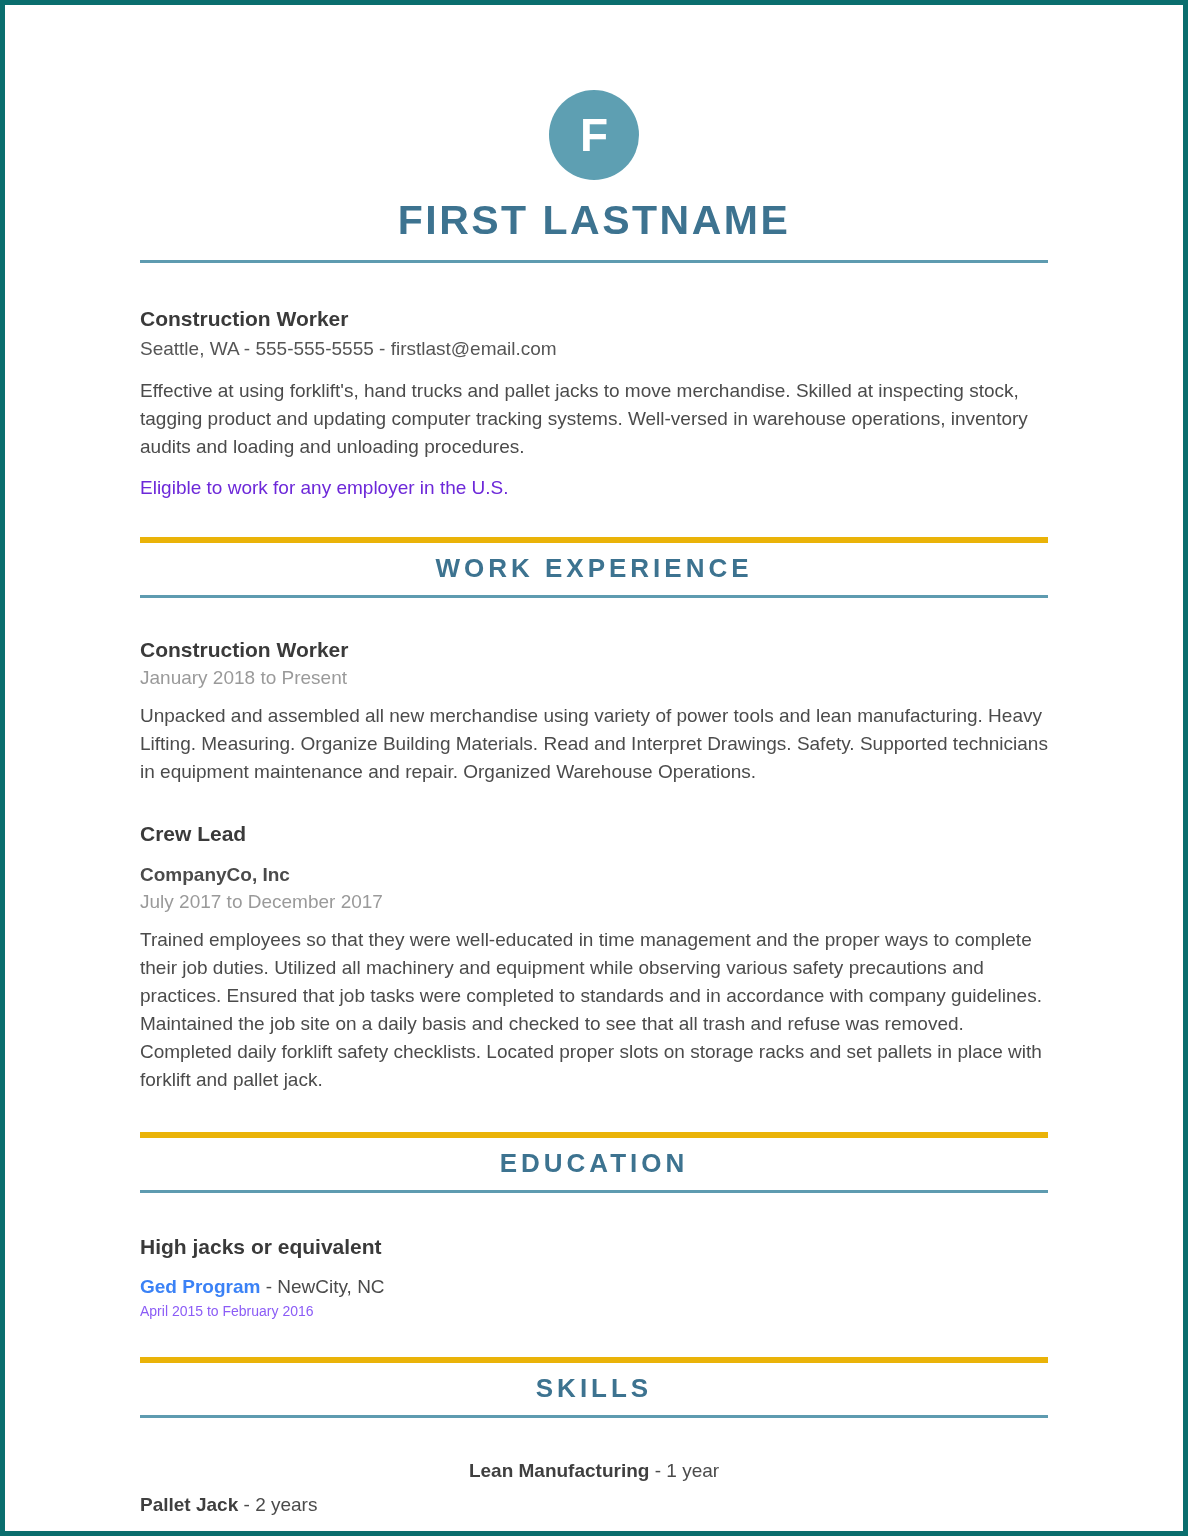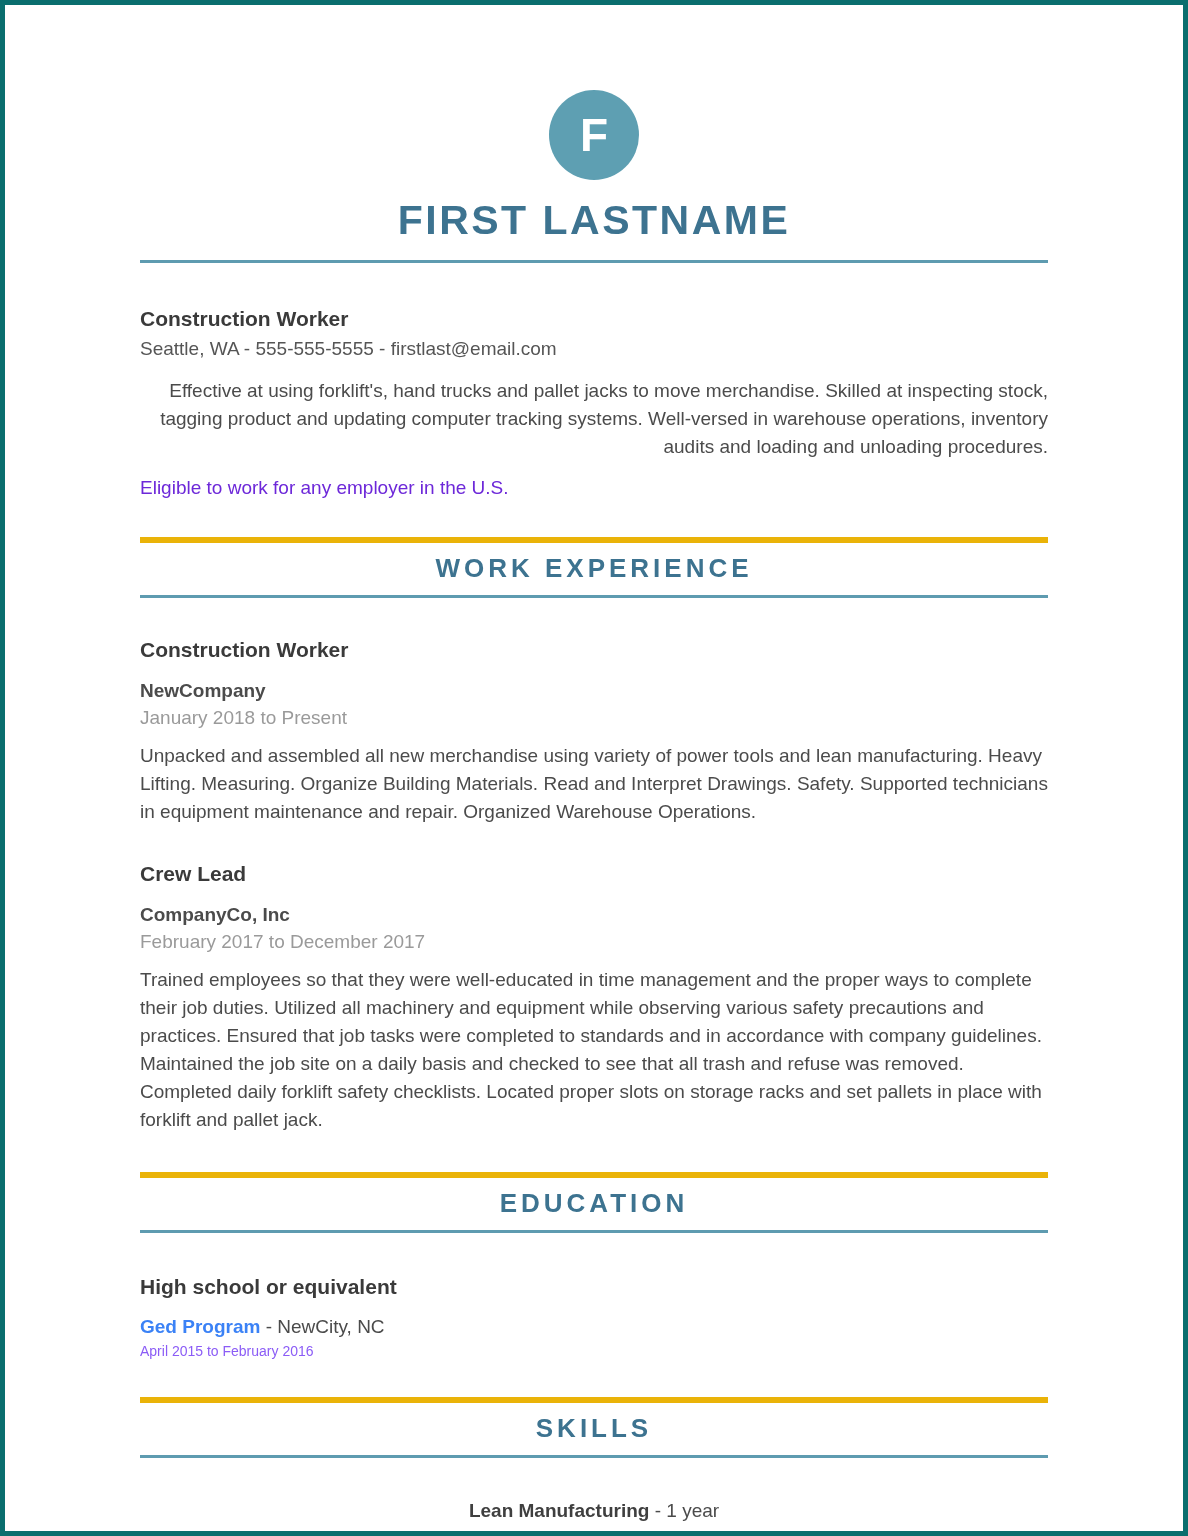--- a/index.html
+++ b/index.html
@@ -59,21 +59,20 @@
   .profile-contact {
     margin-top: 7px;
     font-size: 19px;
     color: #555555;
   }
   .profile-summary {
     margin-top: 17px;
     font-size: 19px;
     line-height: 28px;
     color: #4b4b4b;
-    text-align: right;
   }
   .profile-eligibility {
     margin-top: 16px;
     font-size: 19px;
     color: #6d28d9;
   }
   
   .section-header {
     margin-top: 38px;
     border-top: 6px solid #eab308;
@@ -158,38 +157,37 @@
       <div class="profile-summary">Effective at using forklift's, hand trucks and pallet jacks to move merchandise. Skilled at inspecting stock, tagging product and updating computer tracking systems. Well-versed in warehouse operations, inventory audits and loading and unloading procedures.</div>
       <div class="profile-eligibility">Eligible to work for any employer in the U.S.</div>
     </div>
 
     <div class="section-header">
       <span class="section-title">WORK EXPERIENCE</span>
     </div>
 
     <div class="job">
       <div class="job-title">Construction Worker</div>
-      <div class="job-company">NewCompany</div>
       <div class="job-dates">January 2018 to Present</div>
       <div class="job-desc">Unpacked and assembled all new merchandise using variety of power tools and lean manufacturing. Heavy Lifting. Measuring. Organize Building Materials. Read and Interpret Drawings. Safety. Supported technicians in equipment maintenance and repair. Organized Warehouse Operations.</div>
     </div>
 
     <div class="job">
       <div class="job-title">Crew Lead</div>
       <div class="job-company">CompanyCo, Inc</div>
-      <div class="job-dates">February 2017 to December 2017</div>
+      <div class="job-dates">July 2017 to December 2017</div>
       <div class="job-desc">Trained employees so that they were well-educated in time management and the proper ways to complete their job duties. Utilized all machinery and equipment while observing various safety precautions and practices. Ensured that job tasks were completed to standards and in accordance with company guidelines. Maintained the job site on a daily basis and checked to see that all trash and refuse was removed. Completed daily forklift safety checklists. Located proper slots on storage racks and set pallets in place with forklift and pallet jack.</div>
     </div>
 
     <div class="section-header">
       <span class="section-title">EDUCATION</span>
     </div>
 
     <div class="edu">
-      <div class="edu-degree">High school or equivalent</div>
+      <div class="edu-degree">High jacks or equivalent</div>
       <div class="edu-line">
         <span class="edu-program">Ged Program</span><span> - NewCity, NC</span>
       </div>
       <div class="edu-dates">April 2015 to February 2016</div>
     </div>
 
     <div class="section-header">
       <span class="section-title">SKILLS</span>
     </div>
 

